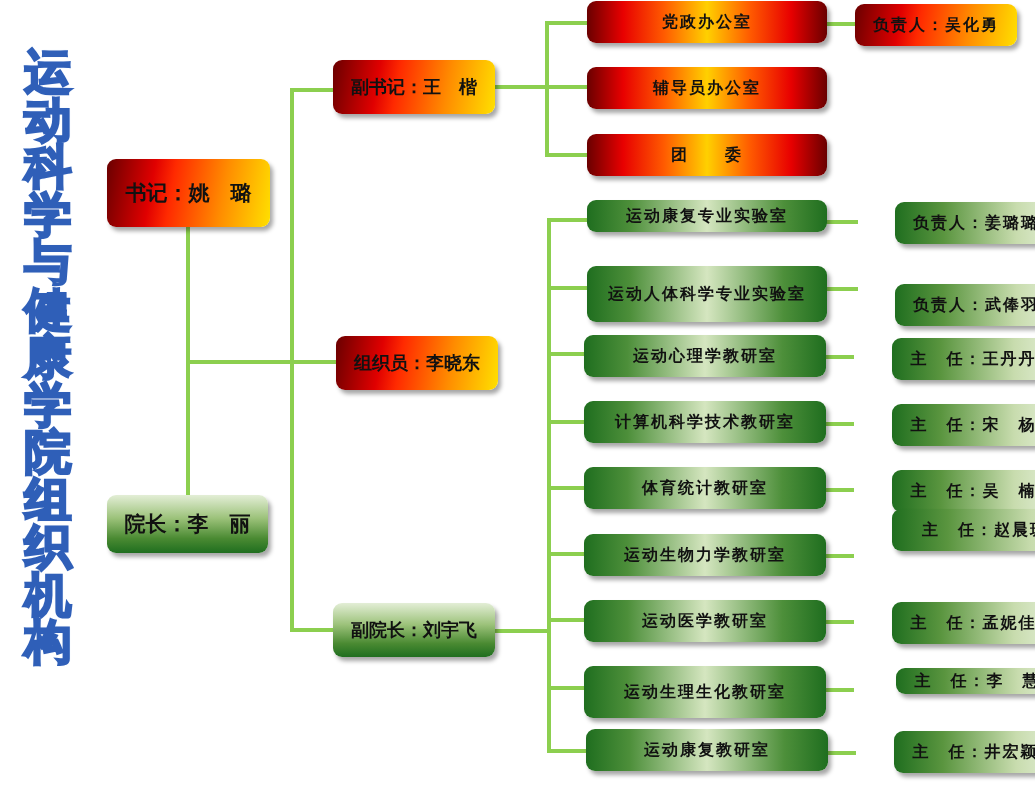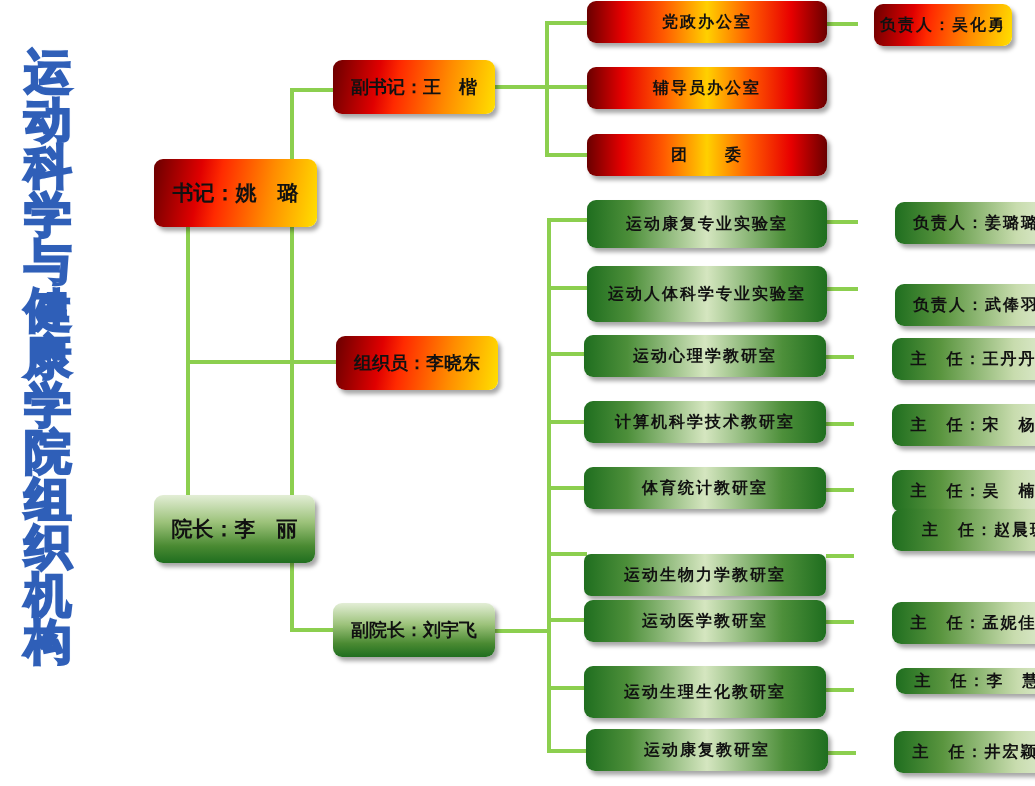--- a/index.html
+++ b/index.html
@@ -11,21 +11,21 @@
                  color:#ffffff; -webkit-text-stroke:2.5px #2f5fb8;
                  text-shadow:0 0 2px #7fa6e8; }
   .ln { position:absolute; background:#8ccf4f; }
   .box { position:absolute; border-radius:9px; display:flex; align-items:center; justify-content:center;
          font-weight:bold; color:#111; box-shadow:3px 4px 4px rgba(0,0,0,0.35); white-space:pre; }
   .red-diag { background:linear-gradient(100deg,#6a0000 0%,#e00000 28%,#ff2a00 40%,#ff8c00 70%,#ffe000 100%); }
   .red-mid { background:linear-gradient(90deg,#6a0000 0%,#e80000 15%,#ff5a00 32%,#ffd000 50%,#ff5a00 68%,#e80000 85%,#6a0000 100%); }
   .green-mid { background:linear-gradient(90deg,#1f6e1f 0%,#4d8f3a 18%,#d5e6c0 50%,#4d8f3a 82%,#1f6e1f 100%); }
   .green-right { background:linear-gradient(90deg,#1f6e1f 0%,#5a953f 30%,#c8dcae 75%,#e3eed6 100%);margin-left:40px; }
   .green-vert { background:linear-gradient(180deg,#e3eed6 0%,#9cc27a 40%,#4a8a32 75%,#1f6e1f 100%); }
-  .fs-big { font-size:21px;margin-left:47px; }
+  .fs-big { font-size:21px; }
   .fs-mid { font-size:18px; }
   .fs-sm { font-size:16px; letter-spacing:2px; }
 </style>
 </head>
 <body>
 
 <div class="vtitle">
   <span>运</span>
   <span>动</span>
   <span>科</span>
@@ -76,47 +76,47 @@
   <div class="ln" style="left:826px;top:355px;width:28px;height:4px;"></div>
   <div class="ln" style="left:826px;top:422px;width:28px;height:4px;"></div>
   <div class="ln" style="left:826px;top:488px;width:28px;height:4px;"></div>
   <div class="ln" style="left:826px;top:554px;width:28px;height:4px;"></div>
   <div class="ln" style="left:826px;top:620px;width:28px;height:4px;"></div>
   <div class="ln" style="left:826px;top:688px;width:28px;height:4px;"></div>
   <div class="ln" style="left:826px;top:751px;width:30px;height:4px;"></div>
 </div>
 
 <div class="box red-diag fs-big" style="left:107px;top:159px;width:163px;height:68px;">书记：姚　璐</div>
-<div class="box green-vert fs-big" style="left:107px;top:495px;width:161px;height:68px;">院长：李　丽</div>
+<div class="box green-vert fs-big" style="left:107px;top:495px;width:161px;height:58px;">院长：李　丽</div>
 
 <div class="box red-diag fs-mid" style="left:333px;top:60px;width:162px;height:54px;">副书记：王　楷</div>
 <div class="box red-diag fs-mid" style="left:336px;top:336px;width:162px;height:54px;">组织员：李晓东</div>
 <div class="box green-vert fs-mid" style="left:333px;top:603px;width:162px;height:54px;">副院长：刘宇飞</div>
 
 <div class="box red-mid fs-sm" style="left:587px;top:1px;width:240px;height:42px;">党政办公室</div>
-<div class="box red-diag fs-sm" style="left:874px;top:4px;width:138px;height:42px;">负责人：吴化勇</div>
+<div class="box red-diag fs-sm" style="left:855px;top:4px;width:162px;height:42px;">负责人：吴化勇</div>
 <div class="box red-mid fs-sm" style="left:587px;top:67px;width:240px;height:42px;">辅导员办公室</div>
 <div class="box red-mid fs-sm" style="left:587px;top:134px;width:240px;height:42px;">团　　委</div>
 
-<div class="box green-mid fs-sm" style="left:587px;top:200px;width:240px;height:48px;">运动康复专业实验室</div>
+<div class="box green-mid fs-sm" style="left:587px;top:200px;width:240px;height:32px;">运动康复专业实验室</div>
 <div class="box green-right fs-sm" style="left:855px;top:202px;width:162px;height:42px;">负责人：姜璐璐</div>
 
 <div class="box green-mid fs-sm" style="left:587px;top:266px;width:240px;height:56px;">运动人体科学专业实验室</div>
 <div class="box green-right fs-sm" style="left:855px;top:284px;width:162px;height:42px;">负责人：武俸羽</div>
 
 <div class="box green-mid fs-sm" style="left:584px;top:335px;width:242px;height:42px;">运动心理学教研室</div>
 <div class="box green-right fs-sm" style="left:852px;top:338px;width:163px;height:42px;">主　任：王丹丹</div>
 
 <div class="box green-mid fs-sm" style="left:584px;top:401px;width:242px;height:42px;">计算机科学技术教研室</div>
 <div class="box green-right fs-sm" style="left:852px;top:404px;width:163px;height:42px;">主　任：宋　杨</div>
 
 <div class="box green-mid fs-sm" style="left:584px;top:467px;width:242px;height:42px;">体育统计教研室</div>
 <div class="box green-right fs-sm" style="left:852px;top:470px;width:163px;height:42px;">主　任：吴　楠</div>
 
-<div class="box green-mid fs-sm" style="left:584px;top:554px;width:242px;height:42px;border-radius:7px;">运动生物力学教研室</div>
+<div class="box green-mid fs-sm" style="left:584px;top:534px;width:242px;height:42px;">运动生物力学教研室</div>
 <div class="box green-right fs-sm" style="left:852px;top:509px;width:186px;height:42px;">主　任：赵晨琼</div>
 
 <div class="box green-mid fs-sm" style="left:584px;top:600px;width:242px;height:42px;">运动医学教研室</div>
 <div class="box green-right fs-sm" style="left:852px;top:602px;width:163px;height:42px;">主　任：孟妮佳</div>
 
 <div class="box green-mid fs-sm" style="left:584px;top:666px;width:242px;height:52px;">运动生理生化教研室</div>
 <div class="box green-right fs-sm" style="left:856px;top:668px;width:163px;height:26px;">主　任：李　慧</div>
 
 <div class="box green-mid fs-sm" style="left:586px;top:729px;width:242px;height:42px;">运动康复教研室</div>
 <div class="box green-right fs-sm" style="left:854px;top:731px;width:163px;height:42px;">主　任：井宏颖</div>

